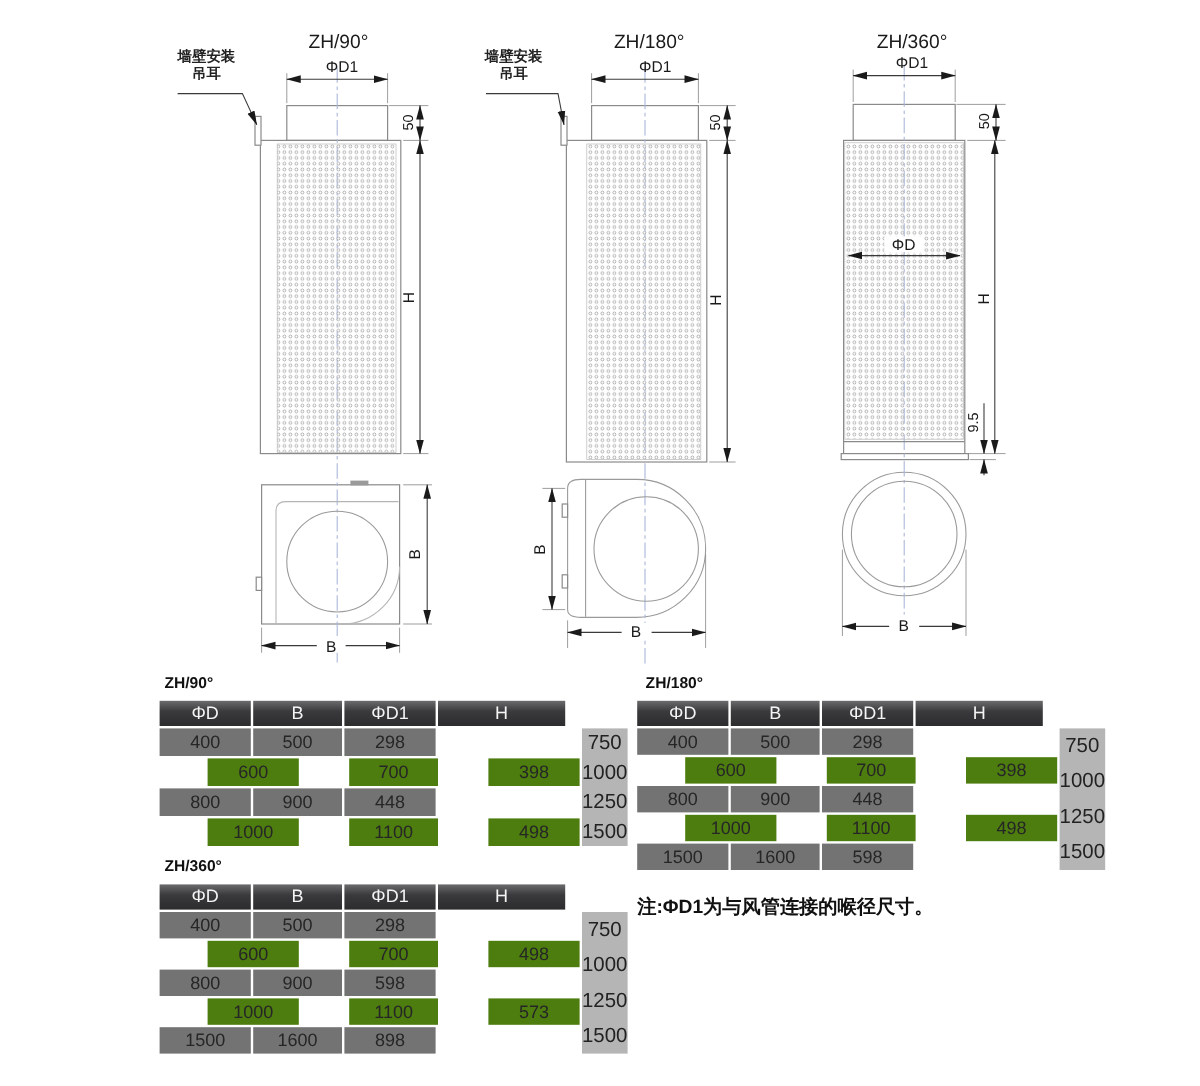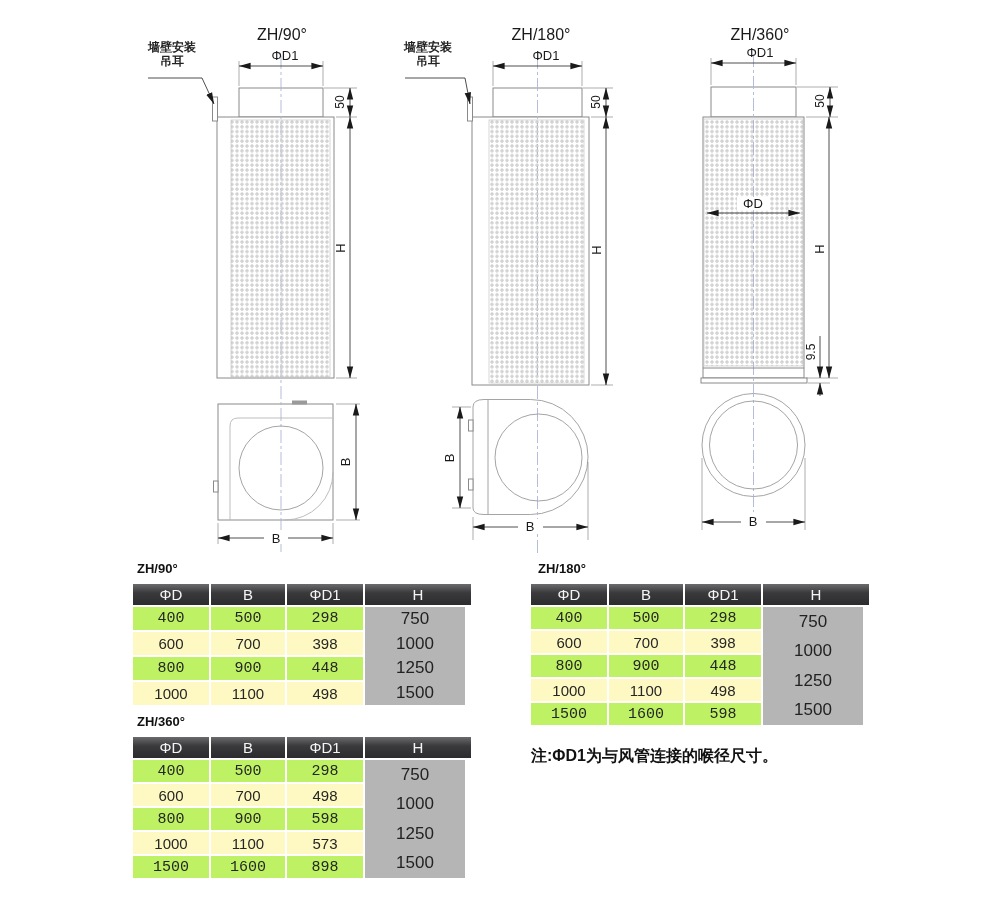--- a/index.html
+++ b/index.html
@@ -25,21 +25,21 @@
   .dimtable{position:absolute;width:338px;}
   .thead{display:flex;gap:2px;margin-bottom:2px;}
   .th{background:linear-gradient(180deg,#6b6b6d,#3a3a3c 42%,#2c2c2e);color:#f4f4f4;
       font-size:15px;display:flex;align-items:center;justify-content:center;height:21px;}
   .w1{width:76px;} .w2{width:74px;} .w3{width:76px;} .w4{width:106px;}
   .tbodywrap{display:flex;gap:2px;}
   .leftcols{display:flex;flex-direction:column;gap:2px;}
   .trow{display:flex;gap:2px;}
   .td{display:flex;align-items:center;justify-content:center;font-size:15px;color:#262626;}
   .rows4 .td{height:23px;} .rows5 .td{height:22px;}
-  .r-light{background:#bef264;font-family:Liberation Mono, monospace;} .r-mid{background:#fef9c3;}
+  .r-light{background:#737373;} .r-mid{background:#4d7c0f;margin-left:40px;}
   .hcol{width:100px;background:#b5b5b5;display:flex;flex-direction:column;
         justify-content:space-around;align-items:center;font-size:17px;color:#222;}
   .note{position:absolute;font-size:16px;font-weight:bold;color:#111;}
 </style>
 </head>
 <body>
 
 <div id="page">
 
 <svg width="1000" height="905" viewBox="0 0 1000 905">

